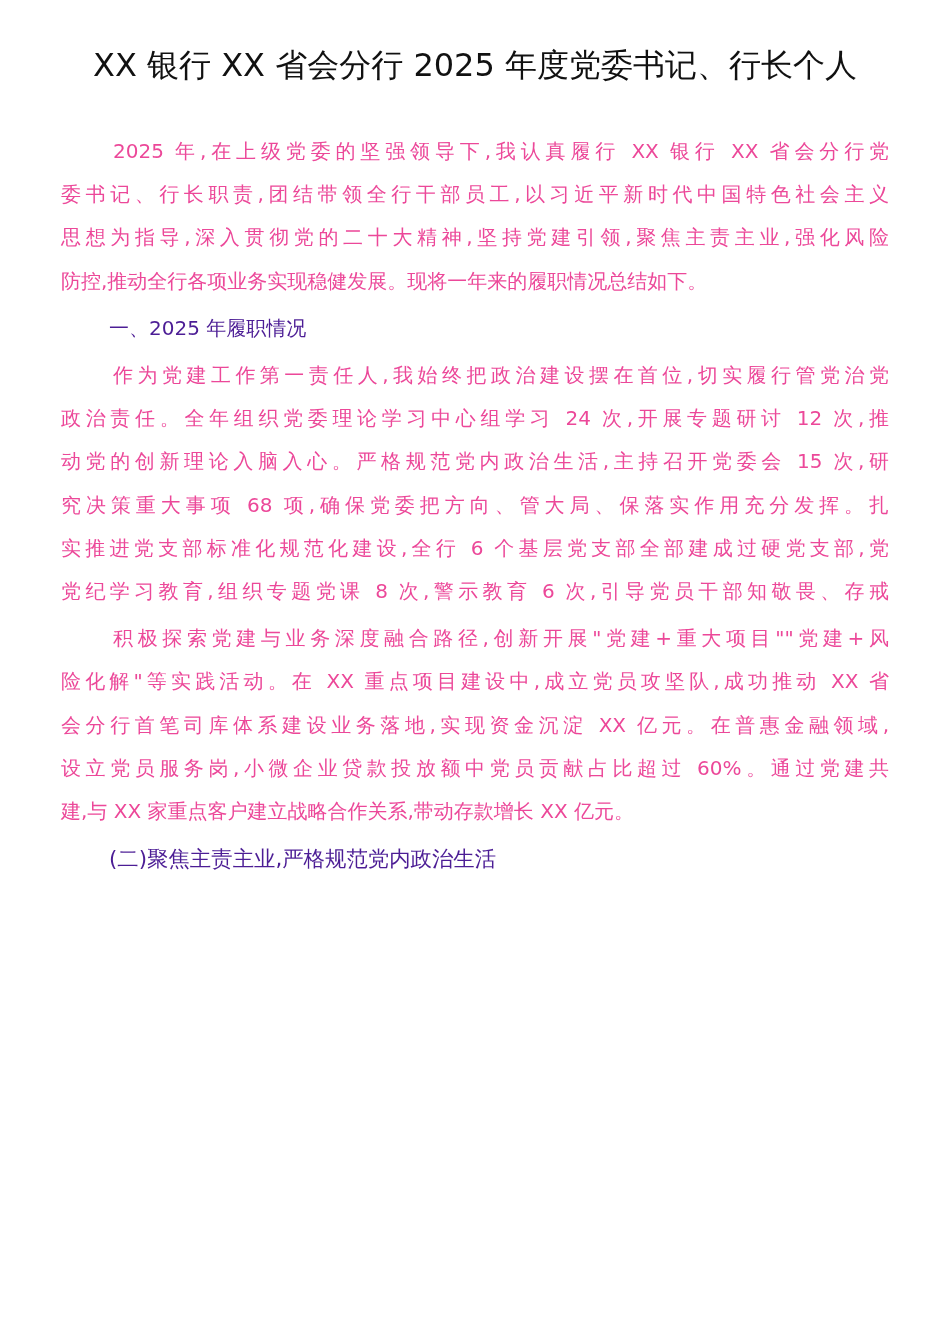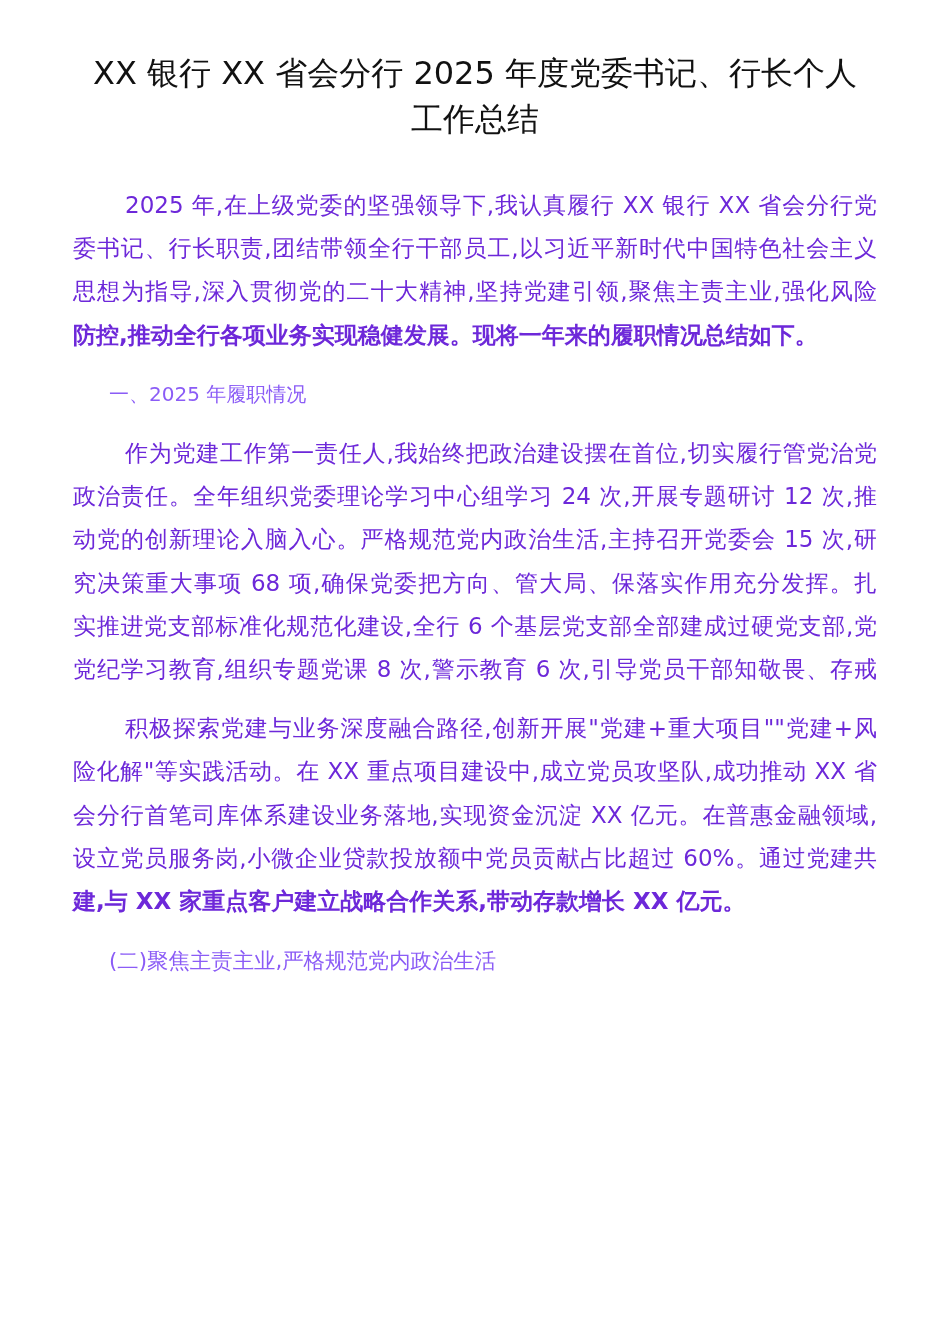--- a/index.html
+++ b/index.html
@@ -15,77 +15,75 @@
       font-family: "DejaVu Sans", "Liberation Sans", sans-serif;
       color: #111111;
     }
     .page {
       position: absolute;
       left: 57px;
       top: 0;
       width: 836px;
     }
     .doc-title {
-      margin: 12px;
+      margin: 4px;
       padding-top: 38px;
       text-align: center;
       font-size: 32px;
       font-weight: normal;
       line-height: 46px;
       letter-spacing: 0px;
       color: #111111;
     }
     .doc-title .title-line {
       display: block;
       white-space: nowrap;
     }
     .body-text {
       margin-top: 42px;
     }
     .para {
-      margin: 16px;
-      font-size: 23px;
+      margin: 4px;
+      font-size: 20px;
       line-height: 43.2px;
       text-align: justify;
       text-align-last: left;
-      color: #6d28d9;
+      color: #ec4899;
       word-break: break-all;
     }
     .para .ln {
       display: block;
       white-space: nowrap;
       text-align: justify;
       text-align-last: justify;
     }
     .para .ln.last {
       text-align-last: left;
-      font-weight: bold;
     }
     .para .ln.indent {
       padding-left: 52px;
     }
     .heading {
       margin: 0;
       font-size: 21.4px;
       line-height: 43.2px;
       padding-left: 52px;
-      color: #8b5cf6;
+      color: #4c1d95;
       white-space: nowrap;
     }
     .heading.h1 {
       font-size: 20px;
     }
   </style>
 </head>
 <body>
 
 <div class="page">
   <h1 class="doc-title">
     <span class="title-line">XX 银行 XX 省会分行 2025 年度党委书记、行长个人</span>
-    <span class="title-line">工作总结</span>
   </h1>
 
   <div class="body-text">
     <p class="para">
       <span class="ln indent">2025 年,在上级党委的坚强领导下,我认真履行 XX 银行 XX 省会分行党</span>
       <span class="ln">委书记、行长职责,团结带领全行干部员工,以习近平新时代中国特色社会主义</span>
       <span class="ln">思想为指导,深入贯彻党的二十大精神,坚持党建引领,聚焦主责主业,强化风险</span>
       <span class="ln last">防控,推动全行各项业务实现稳健发展。现将一年来的履职情况总结如下。</span>
     </p>
 

